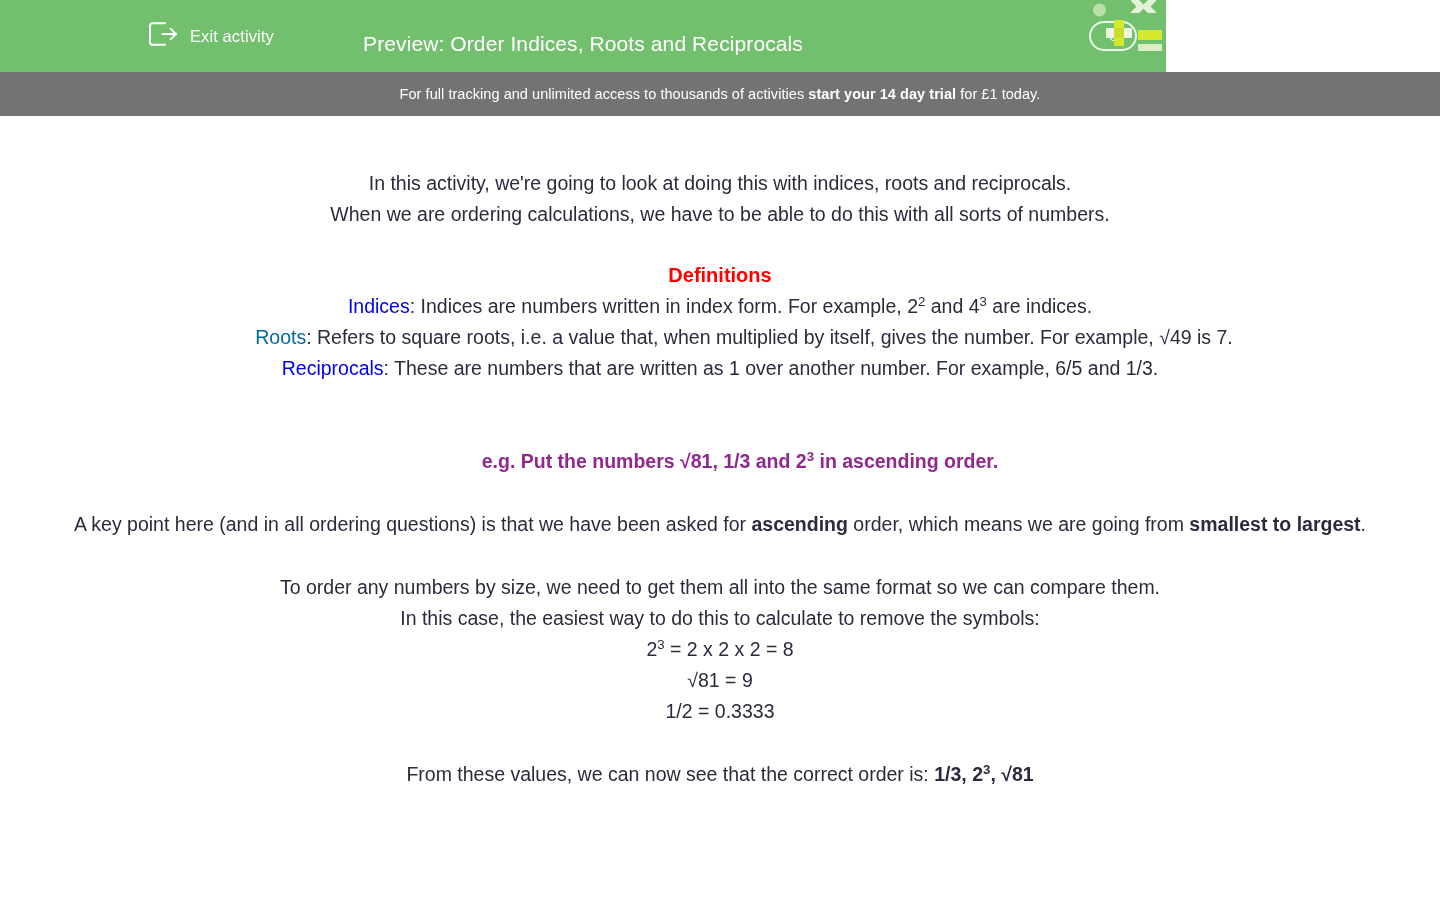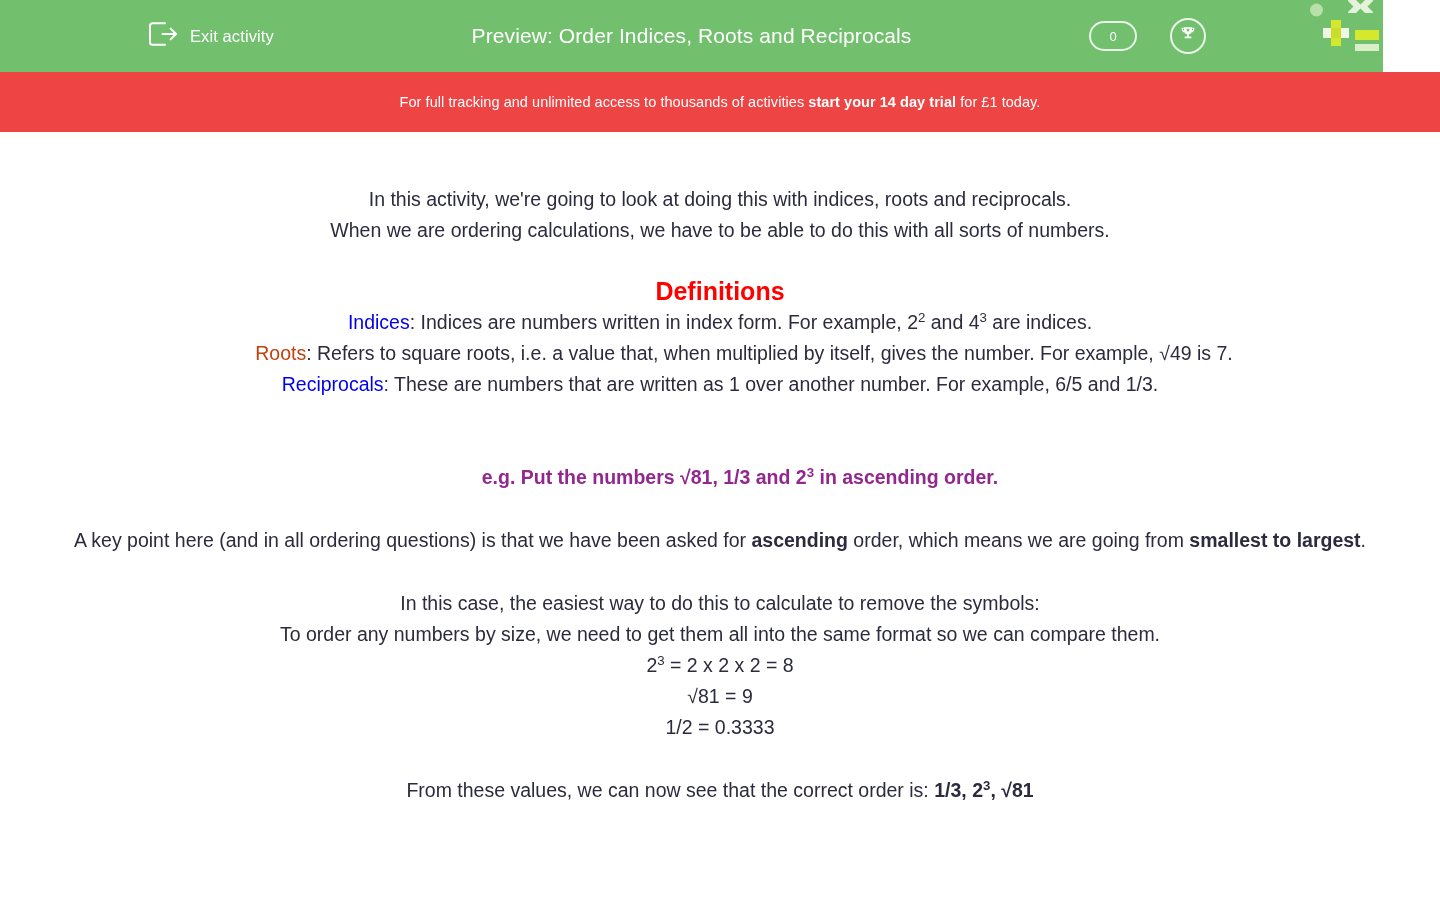--- a/index.html
+++ b/index.html
@@ -9,21 +9,21 @@
     padding: 0;
     width: 1440px;
     height: 900px;
     background: #ffffff;
     font-family: "Liberation Sans", sans-serif;
   }
 
   
   .app-header {
     position: relative;
-    width: 1383px;
+    width: 1166px;
     height: 72px;
     background: #72c06e;
     display: flex;
     align-items: center;
     overflow: hidden;
   }
   .exit-activity {
     position: absolute;
     left: 148px;
     top: 0;
@@ -36,21 +36,21 @@
   .exit-icon { display: block; }
   .exit-label {
     color: #ffffff;
     font-size: 16.5px;
     letter-spacing: .1px;
     white-space: nowrap;
   }
   .header-title {
     position: absolute;
     left: 0; right: 0;
-    top: 0;
+    top: 8px;
     height: 72px;
     line-height: 72px;
     text-align: center;
     color: #ffffff;
     font-size: 21px;
     letter-spacing: .1px;
     pointer-events: none;
   }
   .score-pill {
     position: absolute;
@@ -84,22 +84,22 @@
     position: absolute;
     right: 0;
     top: 0;
     width: 80px;
     height: 56px;
   }
 
   
   .promo-banner {
     width: 1440px;
-    height: 60px;
-    background: #ef4444;
+    height: 44px;
+    background: #737373;
     display: flex;
     align-items: center;
     justify-content: center;
   }
   .promo-text {
     color: #ffffff;
     font-size: 14.5px;
     letter-spacing: .05px;
   }
   .promo-text b { font-weight: bold; }
@@ -111,25 +111,25 @@
     color: #2b2b3d;
     font-size: 19.5px;
     line-height: 31px;
     text-align: center;
   }
   .para { margin: 0; }
   .para-intro { margin-bottom: 30px; }
   .heading-definitions {
     color: #ff0000;
     font-weight: bold;
-    font-size: 25px;
+    font-size: 20px;
     margin: 0;
   }
   .term { color: #0000ee; }
-  .term-roots { color: #c2410c; margin-left: 48px; }
+  .term-roots { color: #0369a1; margin-left: 48px; }
   .gap-large { height: 62px; }
   .gap-med { height: 32px; }
   .example-line {
     color: #92278f;
     font-weight: bold;
     font-size: 19.5px;
     margin: 0;
     padding-left: 40px;
   }
   .calc-line { margin: 0; }
@@ -218,22 +218,22 @@
 
   <div class="gap-med"></div>
 
   <div class="para">
     <span>A key point here (and in all ordering questions) is that we have been asked for </span><b>ascending</b><span> order, which means we are going from </span><b>smallest to largest</b><span>.</span>
   </div>
 
   <div class="gap-med"></div>
 
   <div class="para">
+    <div>To order any numbers by size, we need to get them all into the same format so we can compare them.</div>
     <div>In this case, the easiest way to do this to calculate to remove the symbols:</div>
-    <div>To order any numbers by size, we need to get them all into the same format so we can compare them.</div>
   </div>
 
   <div class="calc-line">
     <span>2</span><sup>3</sup><span> = 2 x 2 x 2 = 8</span>
   </div>
   <div class="calc-line">
     <span>√81 = 9</span>
   </div>
   <div class="calc-line">
     <span>1/2 = 0.3333</span>

